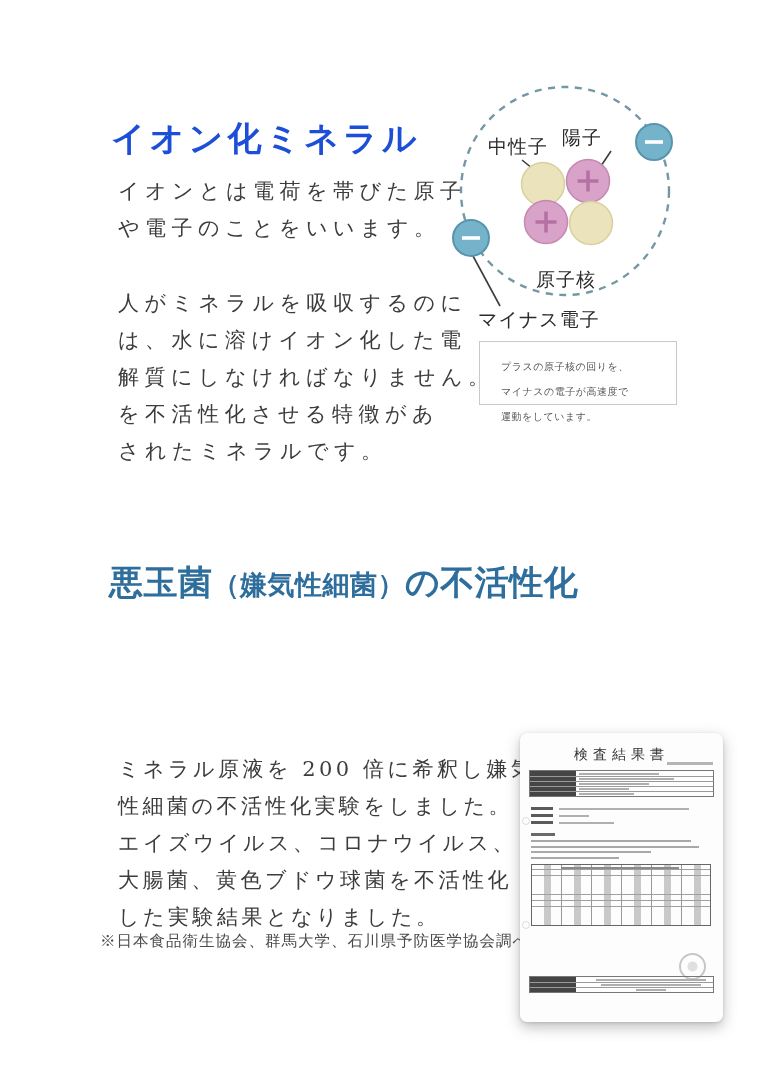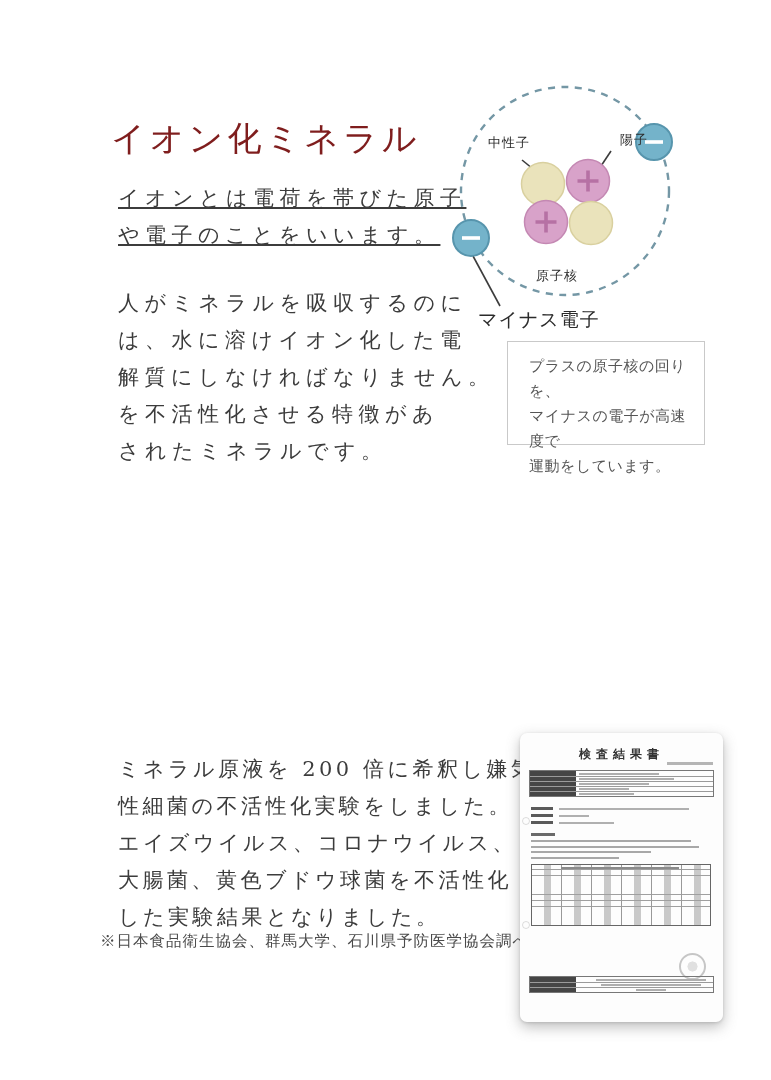--- a/index.html
+++ b/index.html
@@ -4,67 +4,67 @@
 <style>
   * { margin:0; padding:0; box-sizing:border-box; }
   html,body { background:#ffffff; }
   .page {
     position:relative; width:771px; height:1080px; margin:0 auto;
     background:#ffffff; overflow:hidden;
     font-family:"DejaVu Serif","Liberation Serif",serif;
   }
   .abs { position:absolute; }
   .h1 {
-    left:111px; top:116px; font-size:34px; font-weight:400;
-    letter-spacing:4px; color:#7f1d1d; white-space:pre-line;
+    left:111px; top:116px; font-size:34px; font-weight:700;
+    letter-spacing:4px; color:#1d4ed8; white-space:pre-line;
   }
   .h2 {
     left:109px; top:560px; font-size:34px; font-weight:700;
     letter-spacing:0.5px; color:#2e6e9c;
   }
   .h2 .paren { font-size:27px; }
   .body-text {
     font-size:21px; color:#3c3c3c; line-height:37px;
     white-space:pre-line;
   }
-  .p1 { left:118px; top:180px; letter-spacing:5.5px;text-decoration:underline; }
+  .p1 { left:118px; top:173px; letter-spacing:5.5px; }
   .p2 { left:118px; top:285px; letter-spacing:5.5px; }
   .p3 { left:118px; top:461px; letter-spacing:5px; }
   .p4 { left:118px; top:635px; letter-spacing:3.2px; }
   .p5 { left:118px; top:751px; letter-spacing:3.5px; }
   .footnote {
     left:100px; top:931px; font-size:15.5px; letter-spacing:1px; color:#4a4a4a;
   }
   
   .diagram-svg { left:440px; top:70px; }
   .dg-label {
     font-family:"DejaVu Sans","Liberation Sans",sans-serif;
-    font-size:13px; color:#2b2b2b; letter-spacing:1px;
+    font-size:19px; color:#2b2b2b; letter-spacing:1px;
   }
   .lbl-neutron { left:488px; top:134px; }
-  .lbl-proton  { left:620px; top:125px;margin-top:6px; }
+  .lbl-proton  { left:562px; top:125px; }
   .lbl-nucleus { left:536px; top:247px;margin-top:20px; }
   .lbl-electron{ left:478px; top:307px; font-size:19px; }
   .infobox {
-    left:479px; top:341px; width:198px; height:104px;
+    left:479px; top:341px; width:198px; height:64px;
     border:1px solid #c9c9c9; background:#fff;
     font-family:"DejaVu Sans","Liberation Sans",sans-serif;
-    font-size:15px; color:#555; line-height:25px;
-    padding:12px 6px 6px 21px; white-space:pre-line; letter-spacing:0.5px;margin-left:28px;
+    font-size:10px; color:#555; line-height:25px;
+    padding:12px 6px 6px 21px; white-space:pre-line; letter-spacing:0.5px;
   }
   
   .report {
     left:520px; top:733px; width:203px; height:289px;
     background:#fdfdfd; border-radius:7px;
     box-shadow:0 5px 14px rgba(110,110,110,.45), 0 1px 3px rgba(0,0,0,.15);
     font-family:"DejaVu Sans","Liberation Sans",sans-serif;
   }
   .rp-title {
     position:absolute; top:13px; left:0; width:100%; text-align:center;
-    font-size:12px; font-weight:700; letter-spacing:5px; color:#333;
+    font-size:14px; font-weight:400; letter-spacing:5px; color:#333;
   }
   .rp-topnote { position:absolute; top:29px; right:10px; width:46px; height:3px; background:#b5b5b5; }
   .rtable { position:absolute; left:9px; right:9px; border:1px solid #777; }
   .rrow { display:flex; height:5px; border-top:1px solid #9a9a9a; }
   .rrow:first-child { border-top:none; }
   .rlabel { width:46px; background:#454545; }
   .rval { flex:1; display:flex; align-items:center; }
   .rbar { height:2px; background:#aeaeae; margin-left:3px; }
   .rt-head { top:37px; }
   .mid { position:absolute; left:11px; top:74px; }
@@ -129,20 +129,21 @@
 
   <div class="abs dg-label lbl-neutron">中性子</div>
   <div class="abs dg-label lbl-proton">陽子</div>
   <div class="abs dg-label lbl-nucleus">原子核</div>
   <div class="abs dg-label lbl-electron">マイナス電子</div>
 
   <div class="abs infobox">プラスの原子核の回りを、
 マイナスの電子が高速度で
 運動をしています。</div>
 
+  <h2 class="abs h2"><span>悪玉菌</span><span class="paren">（嫌気性細菌）</span><span>の不活性化</span></h2>
 
   <p class="abs body-text p5">ミネラル原液を 200 倍に希釈し嫌気
 性細菌の不活性化実験をしました。
 エイズウイルス、コロナウイルス、
 大腸菌、黄色ブドウ球菌を不活性化
 した実験結果となりました。</p>
 
   <div class="abs footnote">※日本食品衛生協会、群馬大学、石川県予防医学協会調べ</div>
 
   <div class="abs report">

